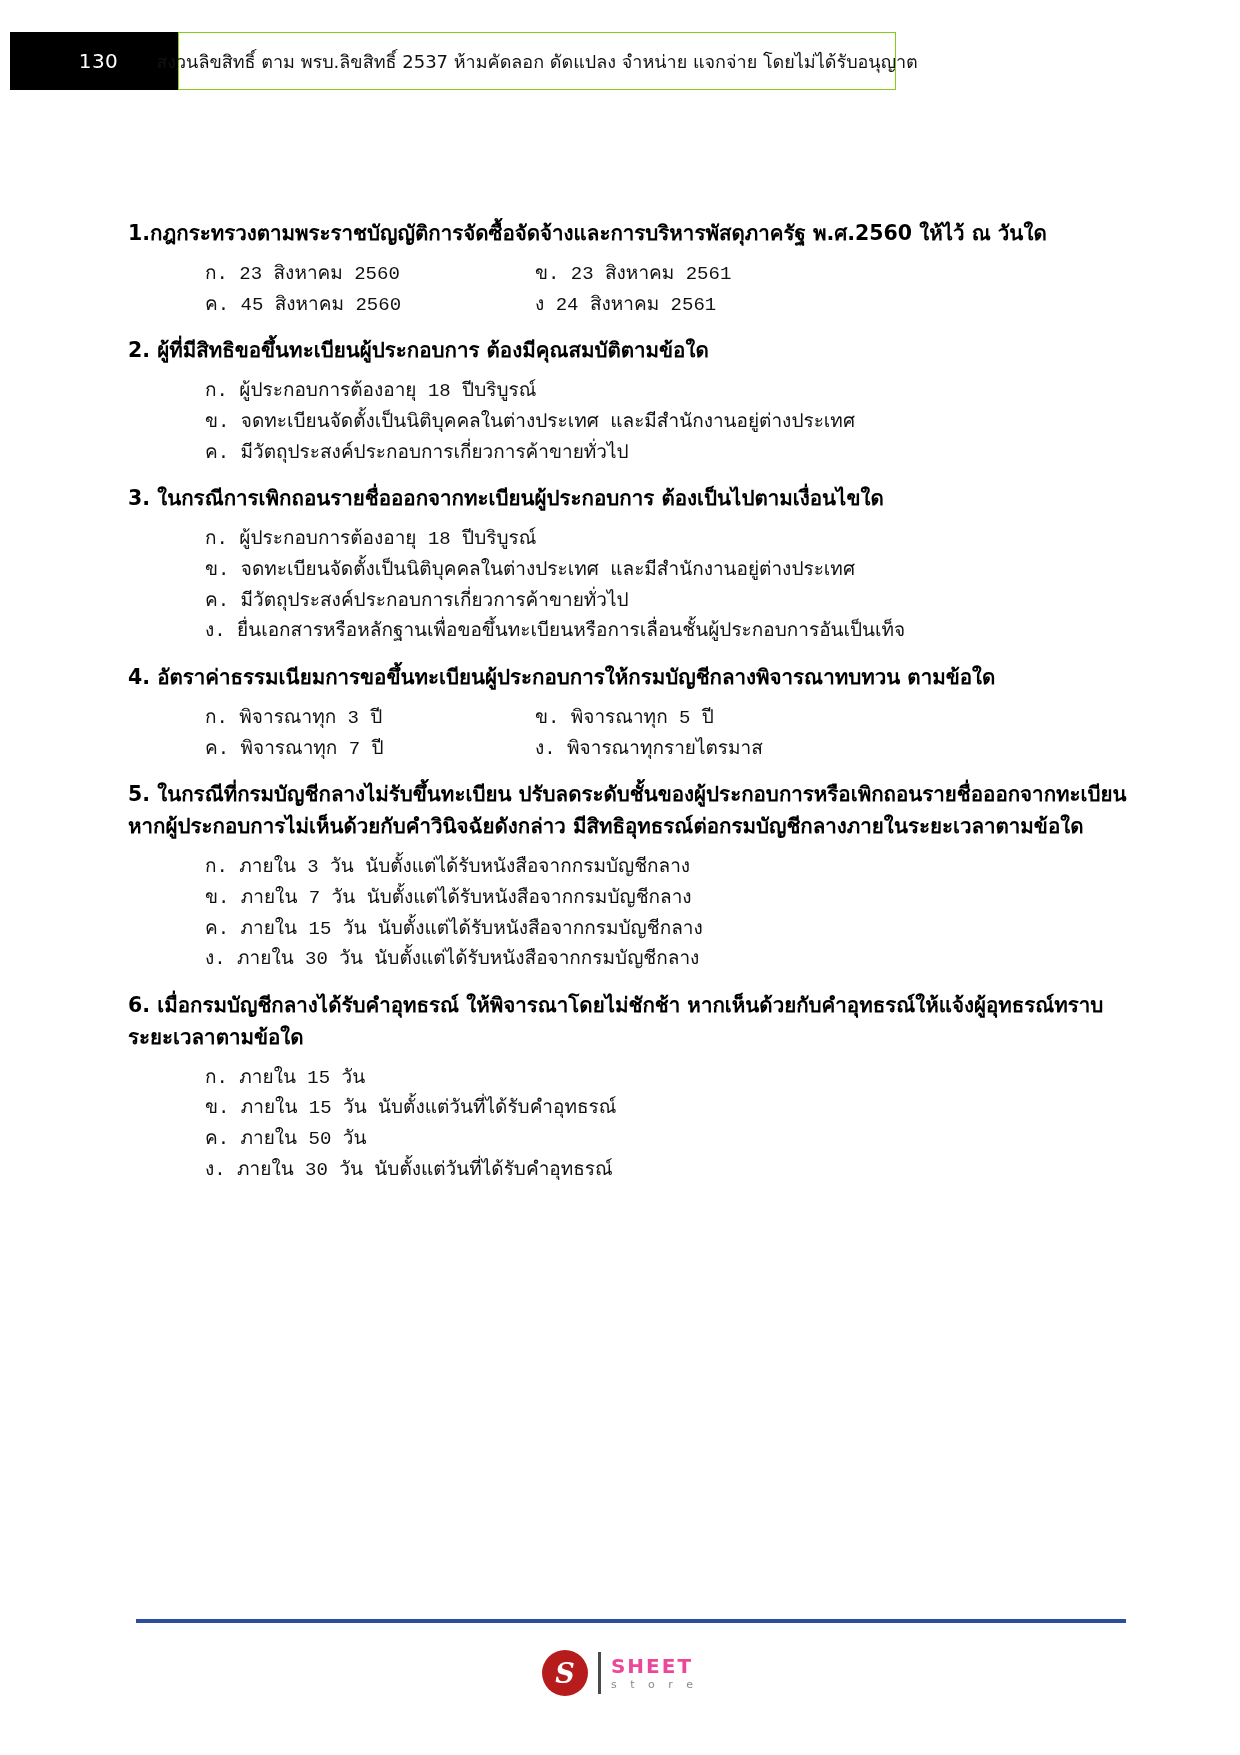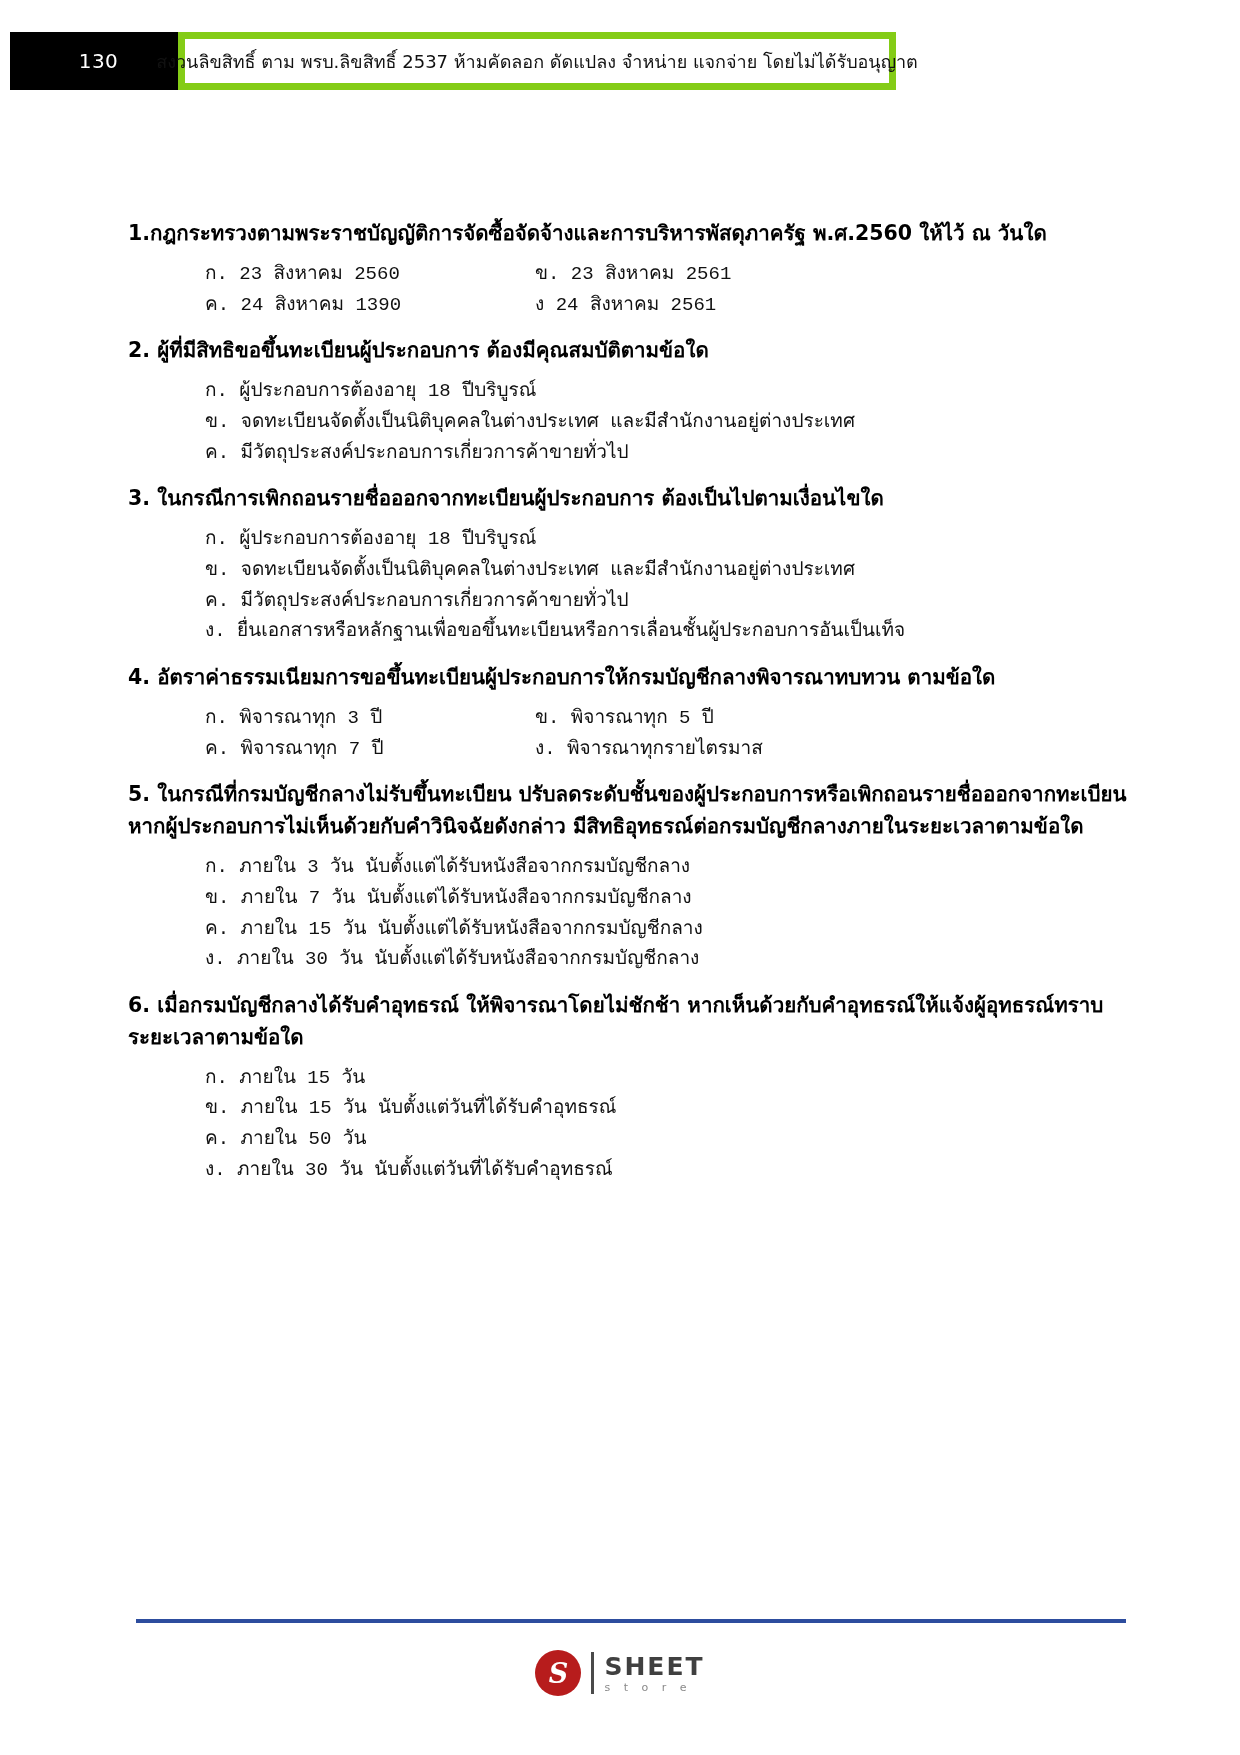--- a/index.html
+++ b/index.html
@@ -41,21 +41,21 @@
     justify-content: center;
     font-size: 20px;
     letter-spacing: 0.5px;
   }
   .copyright-box {
     position: absolute;
     left: 178px;
     top: 0;
     width: 718px;
     height: 58px;
-    border: 7px solid #84cc16;
+    border: 1px solid #84cc16;
     background: #ffffff;
     display: flex;
     align-items: center;
     justify-content: center;
     padding: 0 10px;
     box-sizing: border-box;
   }
   .copyright-text {
     font-size: 18px;
     color: #111111;
@@ -161,24 +161,24 @@
     width: 3px;
     height: 42px;
     background: #4a4a4a;
   }
   .logo-words {
     display: flex;
     flex-direction: column;
     line-height: 1;
   }
   .logo-main {
-    font-size: 25px;
+    font-size: 20px;
     font-weight: bold;
     letter-spacing: 2px;
-    color: #404040;
+    color: #ec4899;
   }
   .logo-sub {
     font-size: 11px;
     letter-spacing: 5px;
     color: #8a8a8a;
     margin-top: 3px;
   }
 </style>
 </head>
 <body>
@@ -198,21 +198,21 @@
   <div class="body">
 
     <div class="question">
       <p class="q-text">1.กฎกระทรวงตามพระราชบัญญัติการจัดซื้อจัดจ้างและการบริหารพัสดุภาครัฐ พ.ศ.2560 ให้ไว้ ณ วันใด</p>
       <div class="choices two-col">
         <div class="row">
           <p class="choice">ก. 23 สิงหาคม 2560</p>
           <p class="choice">ข. 23 สิงหาคม 2561</p>
         </div>
         <div class="row">
-          <p class="choice">ค. 24 สิงหาคม 1390</p>
+          <p class="choice">ค. 45 สิงหาคม 2560</p>
           <p class="choice">ง 24 สิงหาคม 2561</p>
         </div>
       </div>
     </div>
 
     <div class="gap-sm"></div>
 
     <div class="question">
       <p class="q-text">2. ผู้ที่มีสิทธิขอขึ้นทะเบียนผู้ประกอบการ ต้องมีคุณสมบัติตามข้อใด</p>
       <div class="choices">

